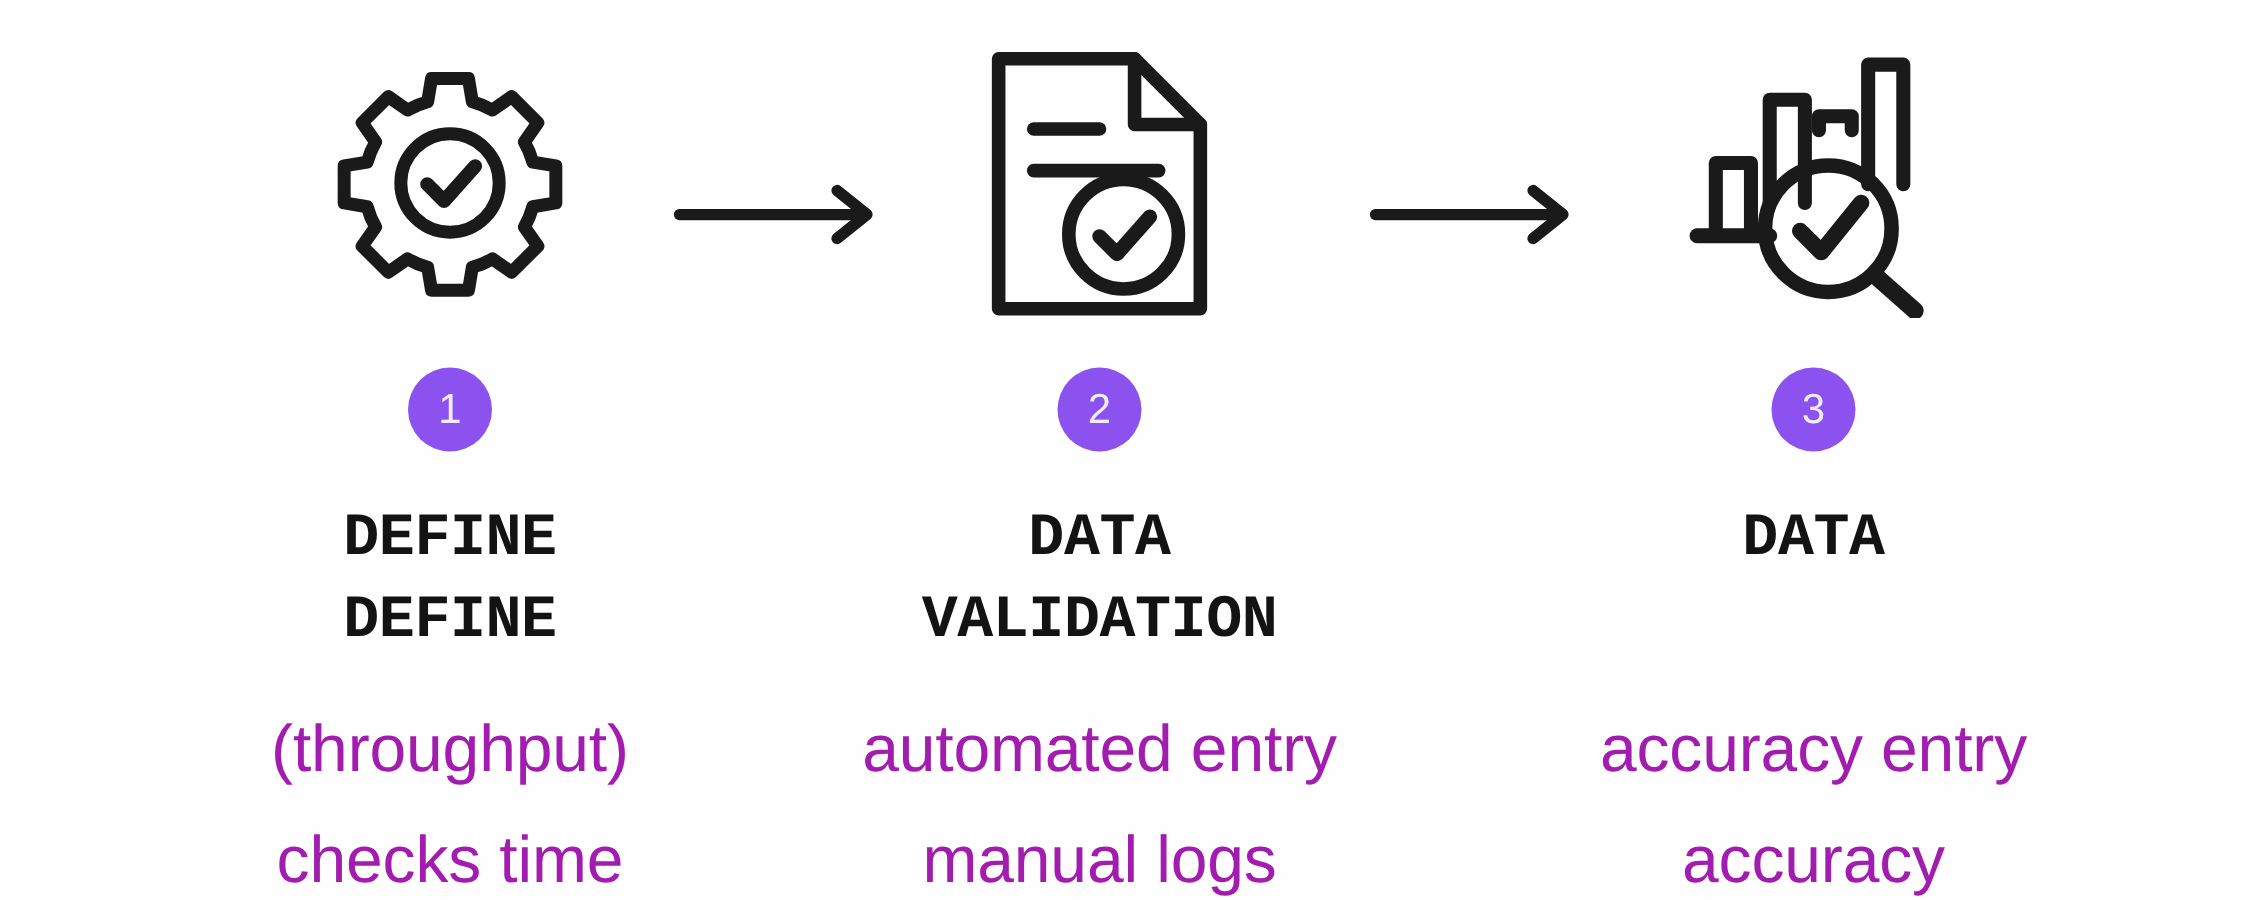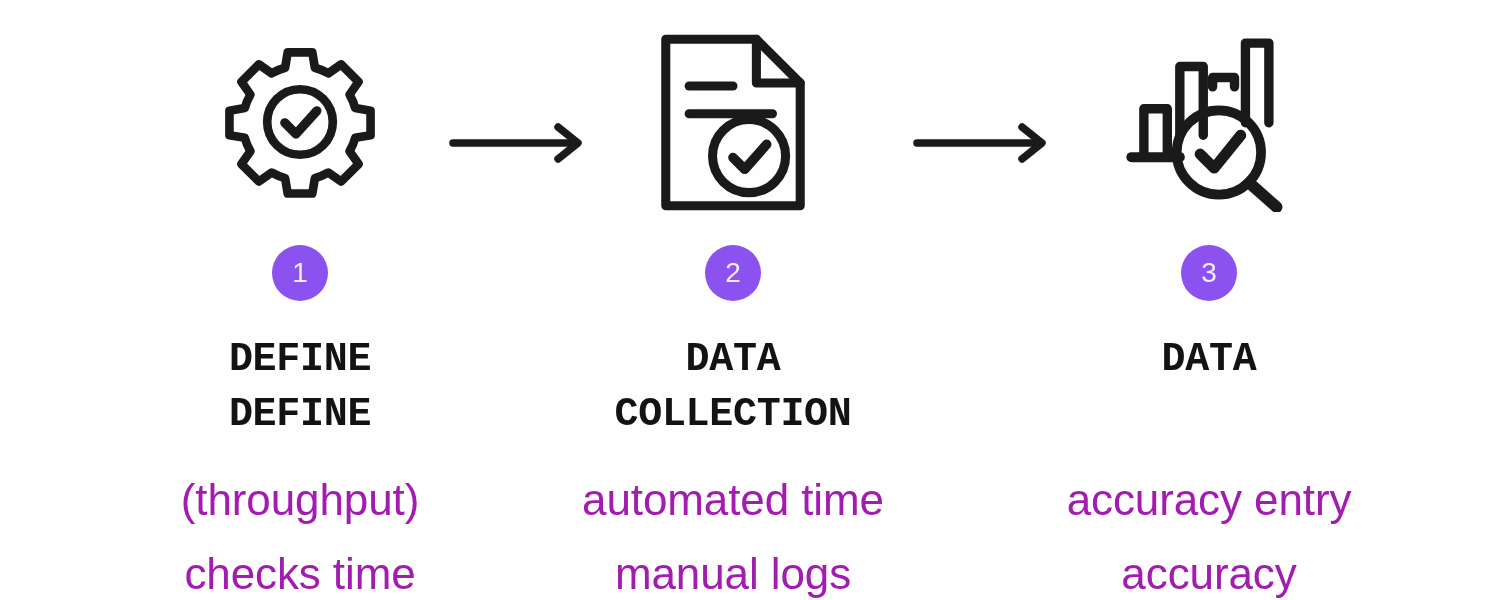--- a/index.html
+++ b/index.html
@@ -153,25 +153,25 @@
           <circle cx="63" cy="86" r="25"></circle>
           <path d="M52 87 L60 95 L75 78" stroke-width="6.6"></path>
         </g>
       </svg>
     </div>
 
     <div class="badge">2</div>
 
     <div class="title">
       <span class="ln">DATA</span>
-      <span class="ln">COLLECTION</span>
+      <span class="ln">VALIDATION</span>
     </div>
 
     <div class="subtitle">
-      <span class="ln">automated time</span>
+      <span class="ln">automated entry</span>
       <span class="ln">manual logs</span>
     </div>
   </div>
 
   <div class="arrow arrow-2">
     <svg width="140" height="50" viewBox="0 0 140 50" aria-hidden="true">
       <g fill="none" stroke="#1a1a1a" stroke-width="7.5" stroke-linecap="round" stroke-linejoin="round">
         <line x1="5" y1="25" x2="124" y2="25"></line>
         <polyline points="110,9 130,25 110,41"></polyline>
       </g>

